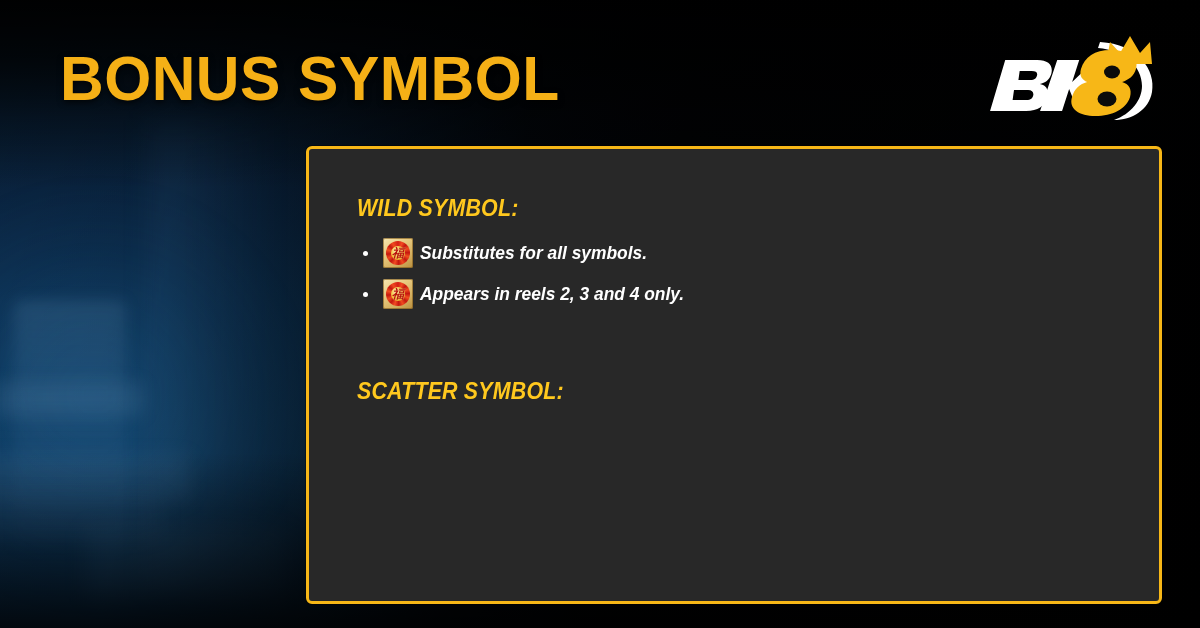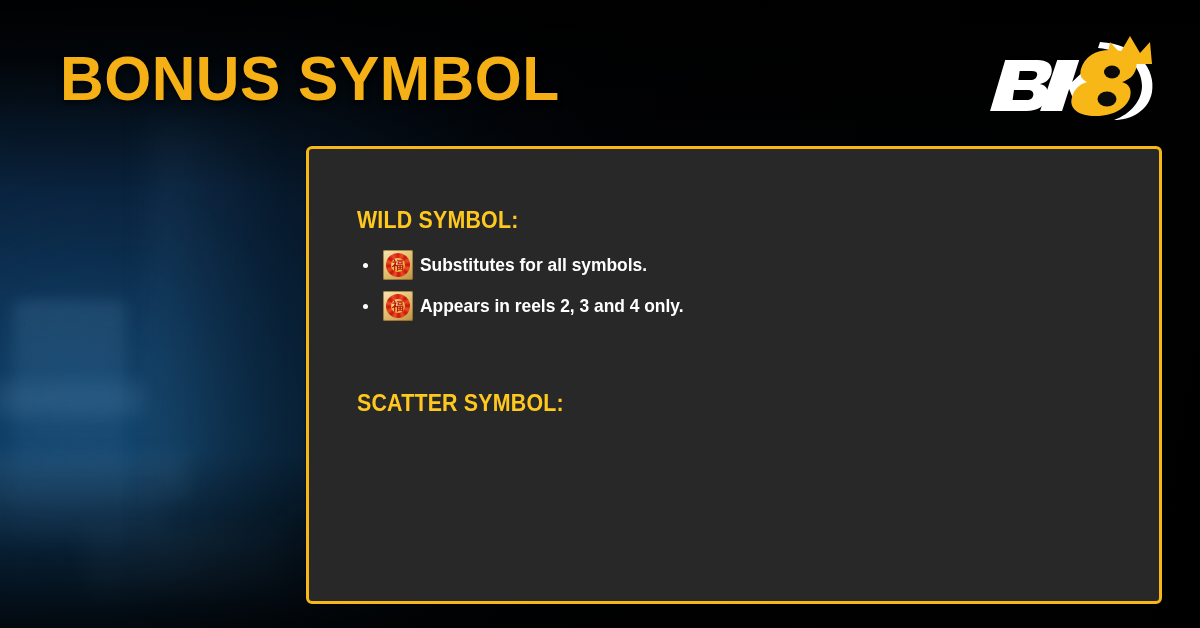--- a/index.html
+++ b/index.html
@@ -122,21 +122,21 @@
     position:absolute;
     left:306px; top:146px;
     width:856px; height:458px;
     background:#282828;
     border:3px solid #F7B717;
     border-radius:6px;
     box-shadow:0 0 0 1px rgba(0,0,0,0.35);
   }
   .panel-inner{
     position:absolute;
-    left:48px; top:58px; right:30px;
+    left:48px; top:46px; right:30px;font-style:italic;
   }
 
   .sec-title{
     color:#FFC81E;
     font-size:23px;
     font-weight:bold;
     letter-spacing:0.2px;
     transform:scaleX(0.93);
     transform-origin:left center;
     white-space:nowrap;

